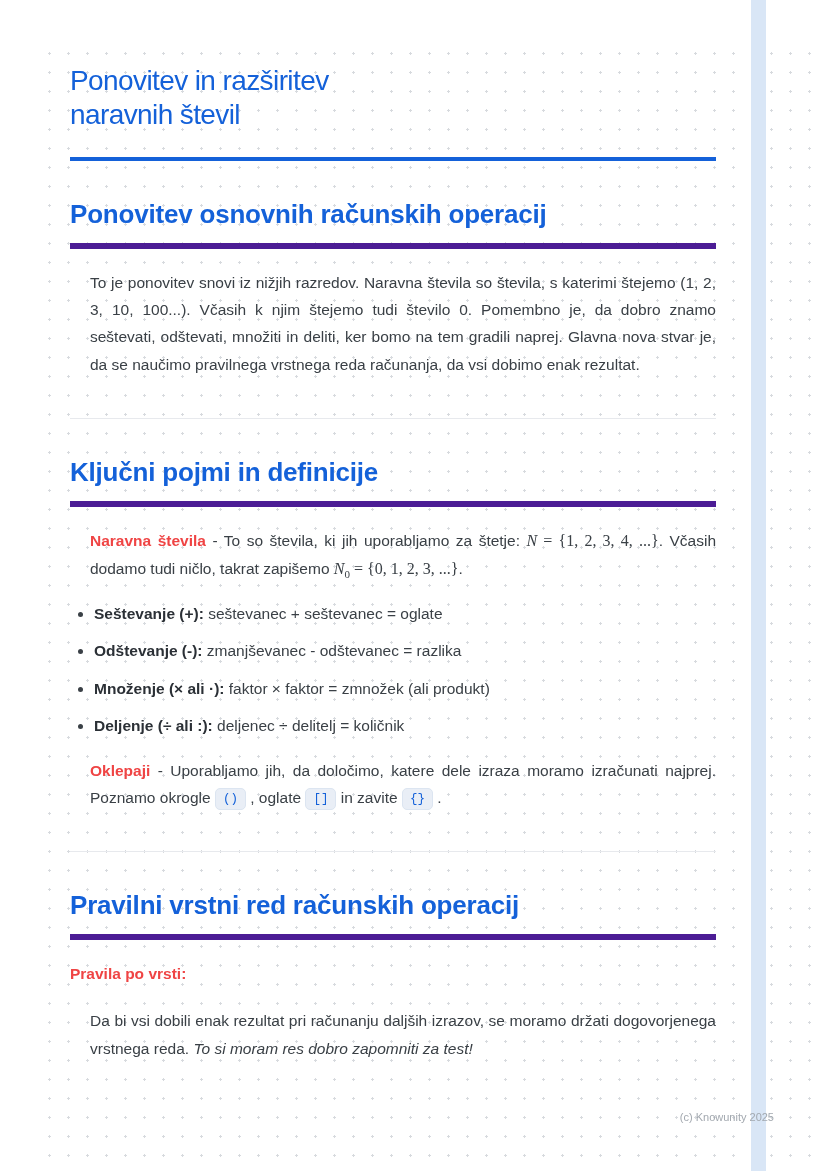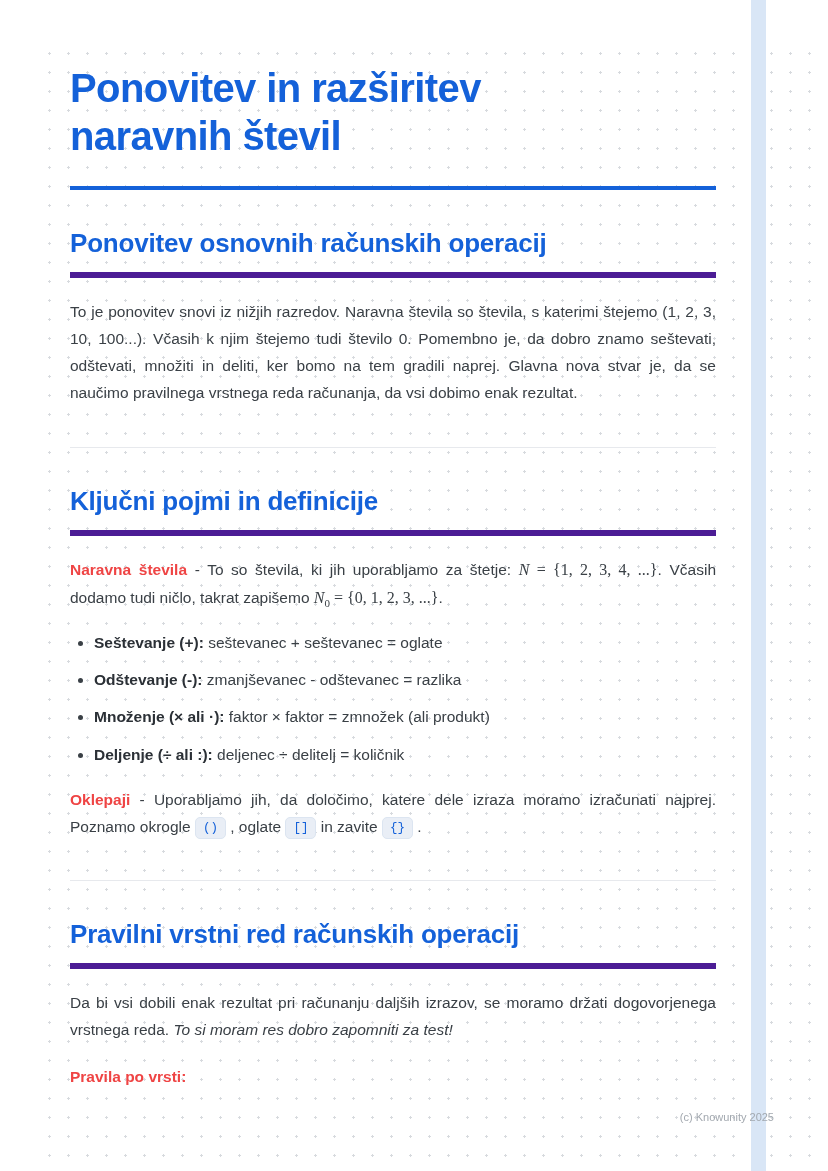--- a/index.html
+++ b/index.html
@@ -31,22 +31,22 @@
 
   .content {
     position: absolute;
     left: 70px;
     top: 56px;
     width: 646px;
   }
 
   .main-title {
     color: #1461d9;
-    font-size: 40px;
-    font-weight: 700;
+    font-size: 28px;
+    font-weight: 400;
     line-height: 1.2;
     letter-spacing: -0.6px;
     margin: 8px 0 26px 0;
   }
 
   .title-rule {
     height: 4px;
     background: #1461d9;
     border: none;
     margin-bottom: 10px;
@@ -61,21 +61,21 @@
     padding-bottom: 13px;
     border-bottom: 6px solid #4c1d95;
   }
 
   p.body {
     color: #3a4046;
     font-size: 15.5px;
     line-height: 1.75;
     margin-top: 20px;
   }
-  .justify { text-align: justify; }
+  .justify { text-align: justify; margin-left: 20px; }
   p.body b { color: #ef4444; }
 
   .divider {
     border: none;
     border-top: 1px solid #e7e9ed;
     margin-top: 40px;
   }
 
   ul.bullets {
     margin: 18px 0 0 8px;
@@ -156,19 +156,19 @@
       <li><b>Deljenje (÷ ali :):</b><span> deljenec ÷ delitelj = količnik</span></li>
     </ul>
 
     <p class="body justify"><b>Oklepaji</b><span> - Uporabljamo jih, da določimo, katere dele izraza moramo izračunati najprej. Poznamo okrogle </span><code class="badge">()</code><span> , oglate </span><code class="badge">[]</code><span> in zavite </span><code class="badge">{}</code><span> .</span></p>
   </section>
 
   <hr class="divider">
 
   <section>
     <h2 class="section-heading">Pravilni vrstni red računskih operacij</h2>
+    <p class="body"><b>Pravila po vrsti:</b></p>
     <p class="body justify"><span>Da bi vsi dobili enak rezultat pri računanju daljših izrazov, se moramo držati dogovorjenega vrstnega reda. </span><em>To si moram res dobro zapomniti za test!</em></p>
-    <p class="body"><b>Pravila po vrsti:</b></p>
   </section>
 
 </div>
 
 <div class="footer">(c) Knowunity 2025</div>
 
 </body></html>

